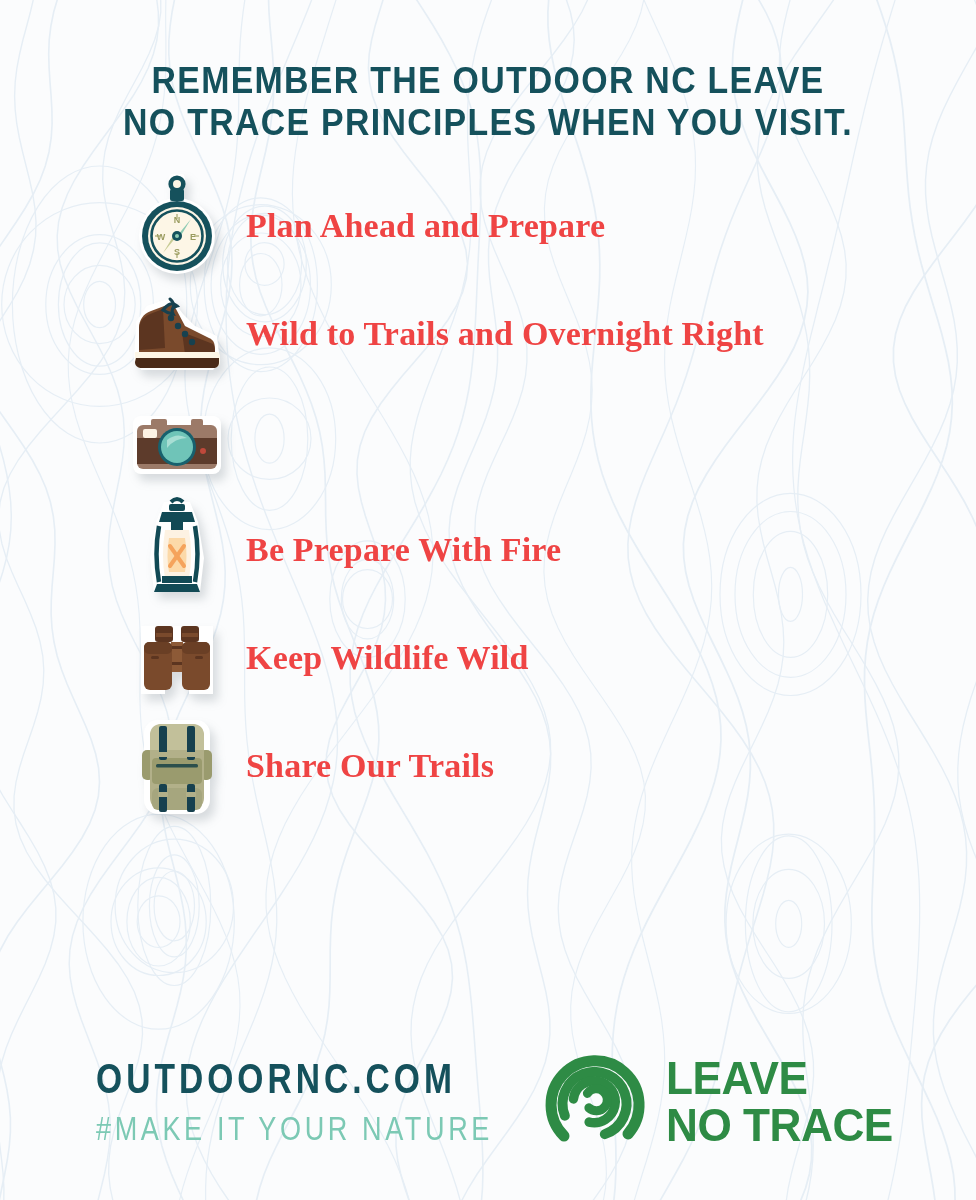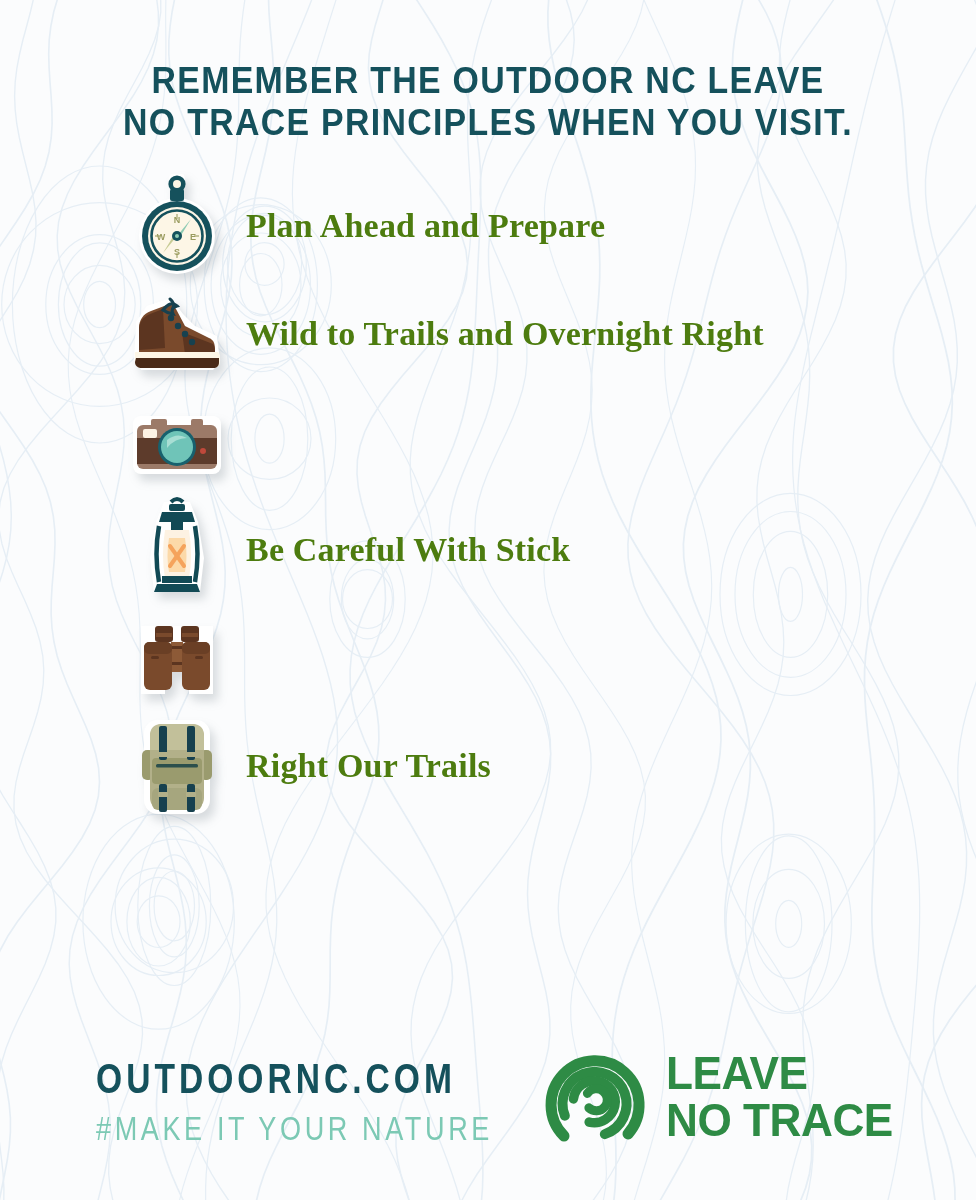--- a/index.html
+++ b/index.html
@@ -39,21 +39,21 @@
     height:108px;
     display:flex;
     align-items:center;
     justify-content:center;
     flex:0 0 118px;
   }
   .icon-cell svg{ display:block; filter:drop-shadow(5px 7px 5px rgba(90,105,115,0.22)); }
   .label{
     font-family:"Liberation Serif", serif;
     font-weight:bold;
-    color:#4d7c0f;
+    color:#ef4444;
     font-size:34px;
     line-height:38px;
     letter-spacing:0.2px;
     white-space:nowrap;
     padding-left:10px;
   }
 
   
   .footer{
     position:absolute;
@@ -79,21 +79,21 @@
     font-family:"Liberation Sans", sans-serif;
     color:#7cc9b4;
     font-size:33px;
     line-height:38px;
     letter-spacing:4.4px;
     transform:scaleX(0.82);
     transform-origin:left center;
     white-space:nowrap;
     margin-top:8px;
   }
-  .lnt{ display:flex; margin-left:48px; }
+  .lnt{ display:flex; align-items:center; margin-left:48px; }
   .lnt-mark{ flex:0 0 auto; }
   .lnt-mark svg{ display:block; }
   .lnt-words{
     margin-left:18px;
     font-family:"Liberation Sans", sans-serif;
     font-weight:bold;
     color:#2e8b45;
     font-size:46px;
     line-height:47px;
     letter-spacing:-0.5px;
@@ -279,21 +279,21 @@
           <path d="M27 34 q-4 26 0 48 L51 82 q4 -22 0 -48 Z" fill="#fdf2e2"></path>
           <path d="M31 42 q-3 18 0 34 L47 76 q3 -16 0 -34 Z" fill="#fcd9a8"></path>
           <g stroke="#f5a35c" stroke-width="4" stroke-linecap="round">
             <line x1="32" y1="50" x2="46" y2="70"></line>
             <line x1="46" y1="50" x2="32" y2="70"></line>
           </g>
           <rect x="24" y="80" width="30" height="7" fill="#124a55"></rect>
           <path d="M19 88 L59 88 L62 96 L16 96 Z" fill="#124a55"></path>
         </svg>
       </div>
-      <div class="label">Be Careful With Stick</div>
+      <div class="label">Be Prepare With Fire</div>
     </div>
 
     <div class="row">
       <div class="icon-cell">
         <svg width="92" height="92" viewBox="0 0 92 92">
           <path d="M10 14 L82 14 L82 82 L58 82 L58 58 L34 58 L34 82 L10 82 Z" fill="#fff"></path>
           <rect x="24" y="14" width="18" height="16" rx="3" fill="#5c3520"></rect>
           <rect x="50" y="14" width="18" height="16" rx="3" fill="#5c3520"></rect>
           <rect x="25" y="21" width="16" height="4" fill="#7a4a2c"></rect>
           <rect x="51" y="21" width="16" height="4" fill="#7a4a2c"></rect>
@@ -301,20 +301,21 @@
           <rect x="40" y="34" width="12" height="3" fill="#5c3520"></rect>
           <rect x="40" y="50" width="12" height="3" fill="#5c3520"></rect>
           <rect x="13" y="30" width="28" height="48" rx="6" fill="#7a4a2c"></rect>
           <rect x="51" y="30" width="28" height="48" rx="6" fill="#7a4a2c"></rect>
           <rect x="13" y="30" width="28" height="12" rx="5" fill="#6a3f25"></rect>
           <rect x="51" y="30" width="28" height="12" rx="5" fill="#6a3f25"></rect>
           <rect x="20" y="44" width="8" height="3" rx="1.5" fill="#5c3520"></rect>
           <rect x="64" y="44" width="8" height="3" rx="1.5" fill="#5c3520"></rect>
         </svg>
       </div>
+      <div class="label">Keep Wildlife Wild</div>
     </div>
 
     <div class="row">
       <div class="icon-cell">
         <svg width="78" height="104" viewBox="0 0 78 104">
           <rect x="6" y="6" width="66" height="94" rx="14" fill="#fff"></rect>
           <rect x="4" y="36" width="12" height="30" rx="5" fill="#9a9b6e"></rect>
           <rect x="62" y="36" width="12" height="30" rx="5" fill="#9a9b6e"></rect>
           <rect x="12" y="10" width="54" height="86" rx="12" fill="#b2b089"></rect>
           <path d="M12 22 q0 -12 12 -12 h30 q12 0 12 12 v14 H12 Z" fill="#c2c09a"></path>
@@ -328,21 +329,21 @@
             <rect x="49" y="70" width="8" height="28" rx="2"></rect>
           </g>
           <g fill="#b2b089">
             <rect x="20" y="38" width="10" height="5" rx="1"></rect>
             <rect x="48" y="38" width="10" height="5" rx="1"></rect>
             <rect x="20" y="78" width="10" height="5" rx="1"></rect>
             <rect x="48" y="78" width="10" height="5" rx="1"></rect>
           </g>
         </svg>
       </div>
-      <div class="label">Right Our Trails</div>
+      <div class="label">Share Our Trails</div>
     </div>
 
   </div>
 
   <div class="footer">
 
     <div class="onc">
       <div class="onc-main">OUTDOORNC.COM</div>
       <div class="onc-tag">#MAKE IT YOUR NATURE</div>
     </div>

